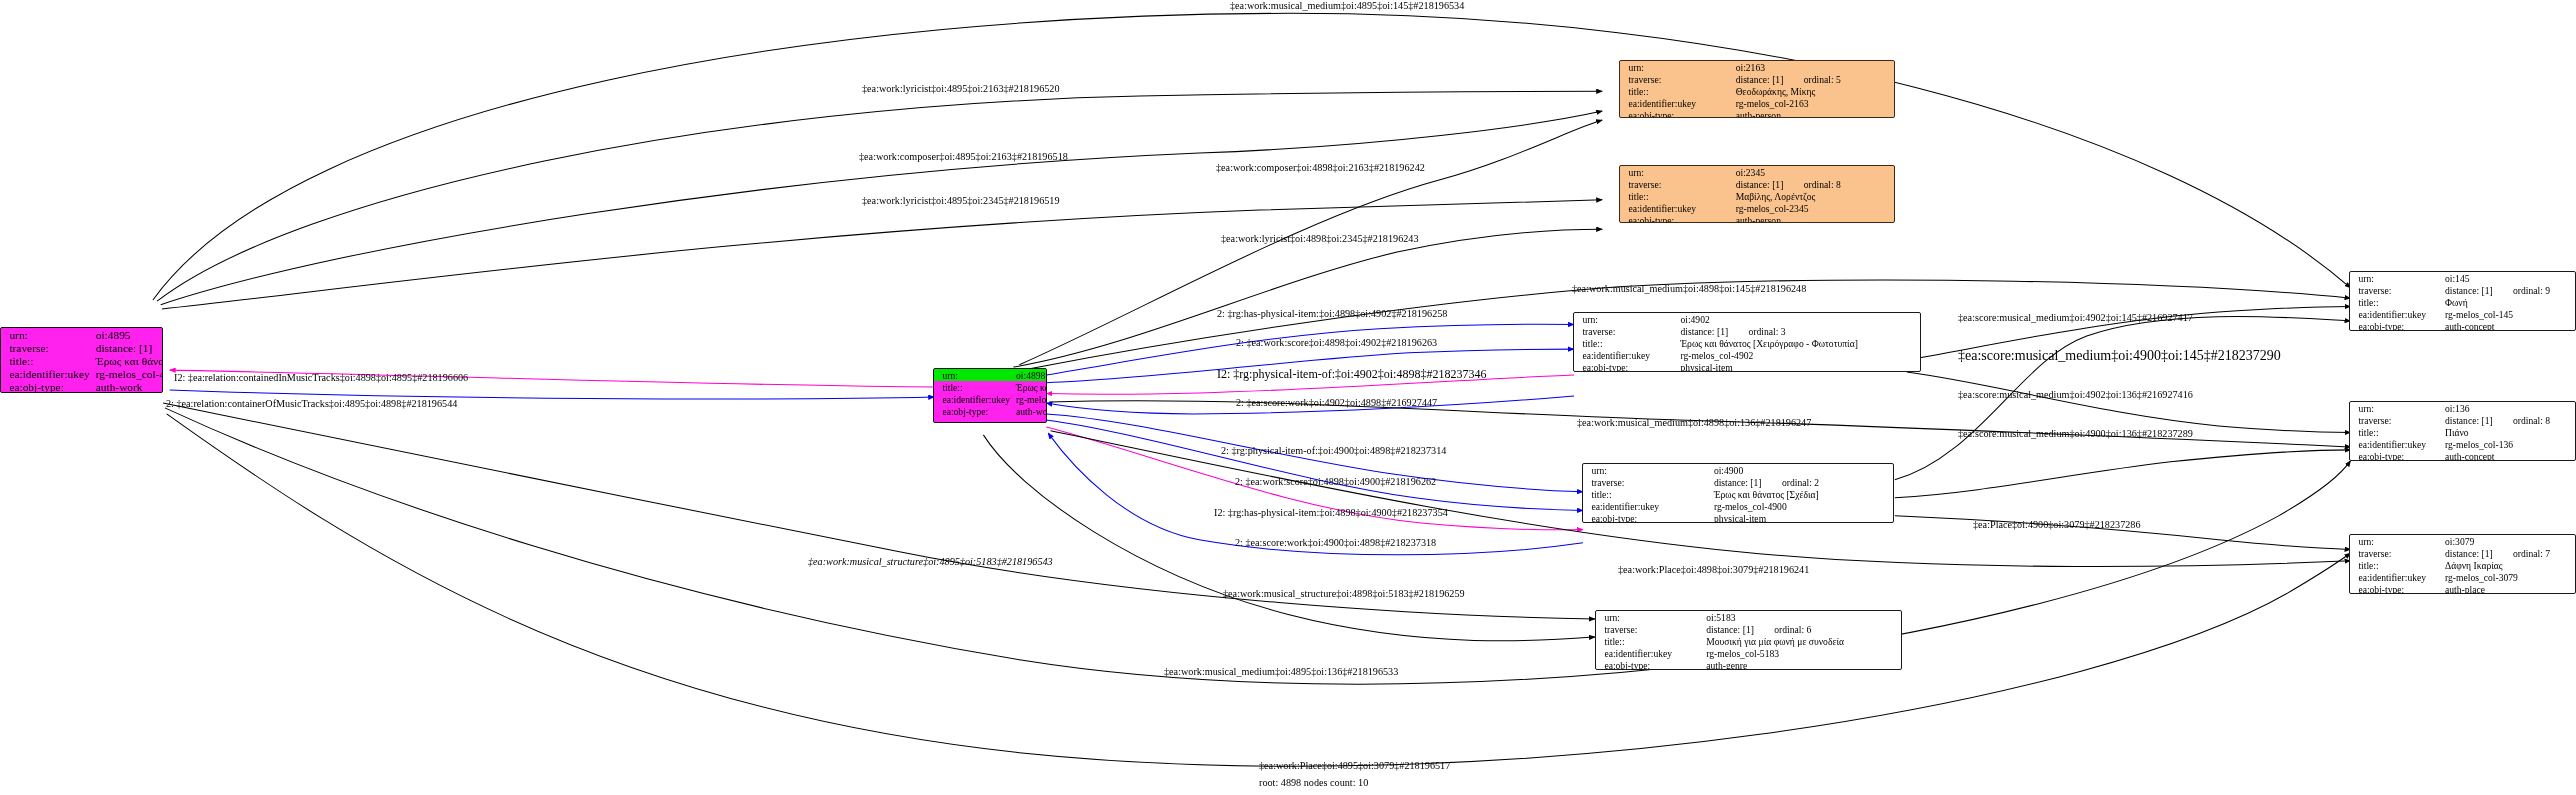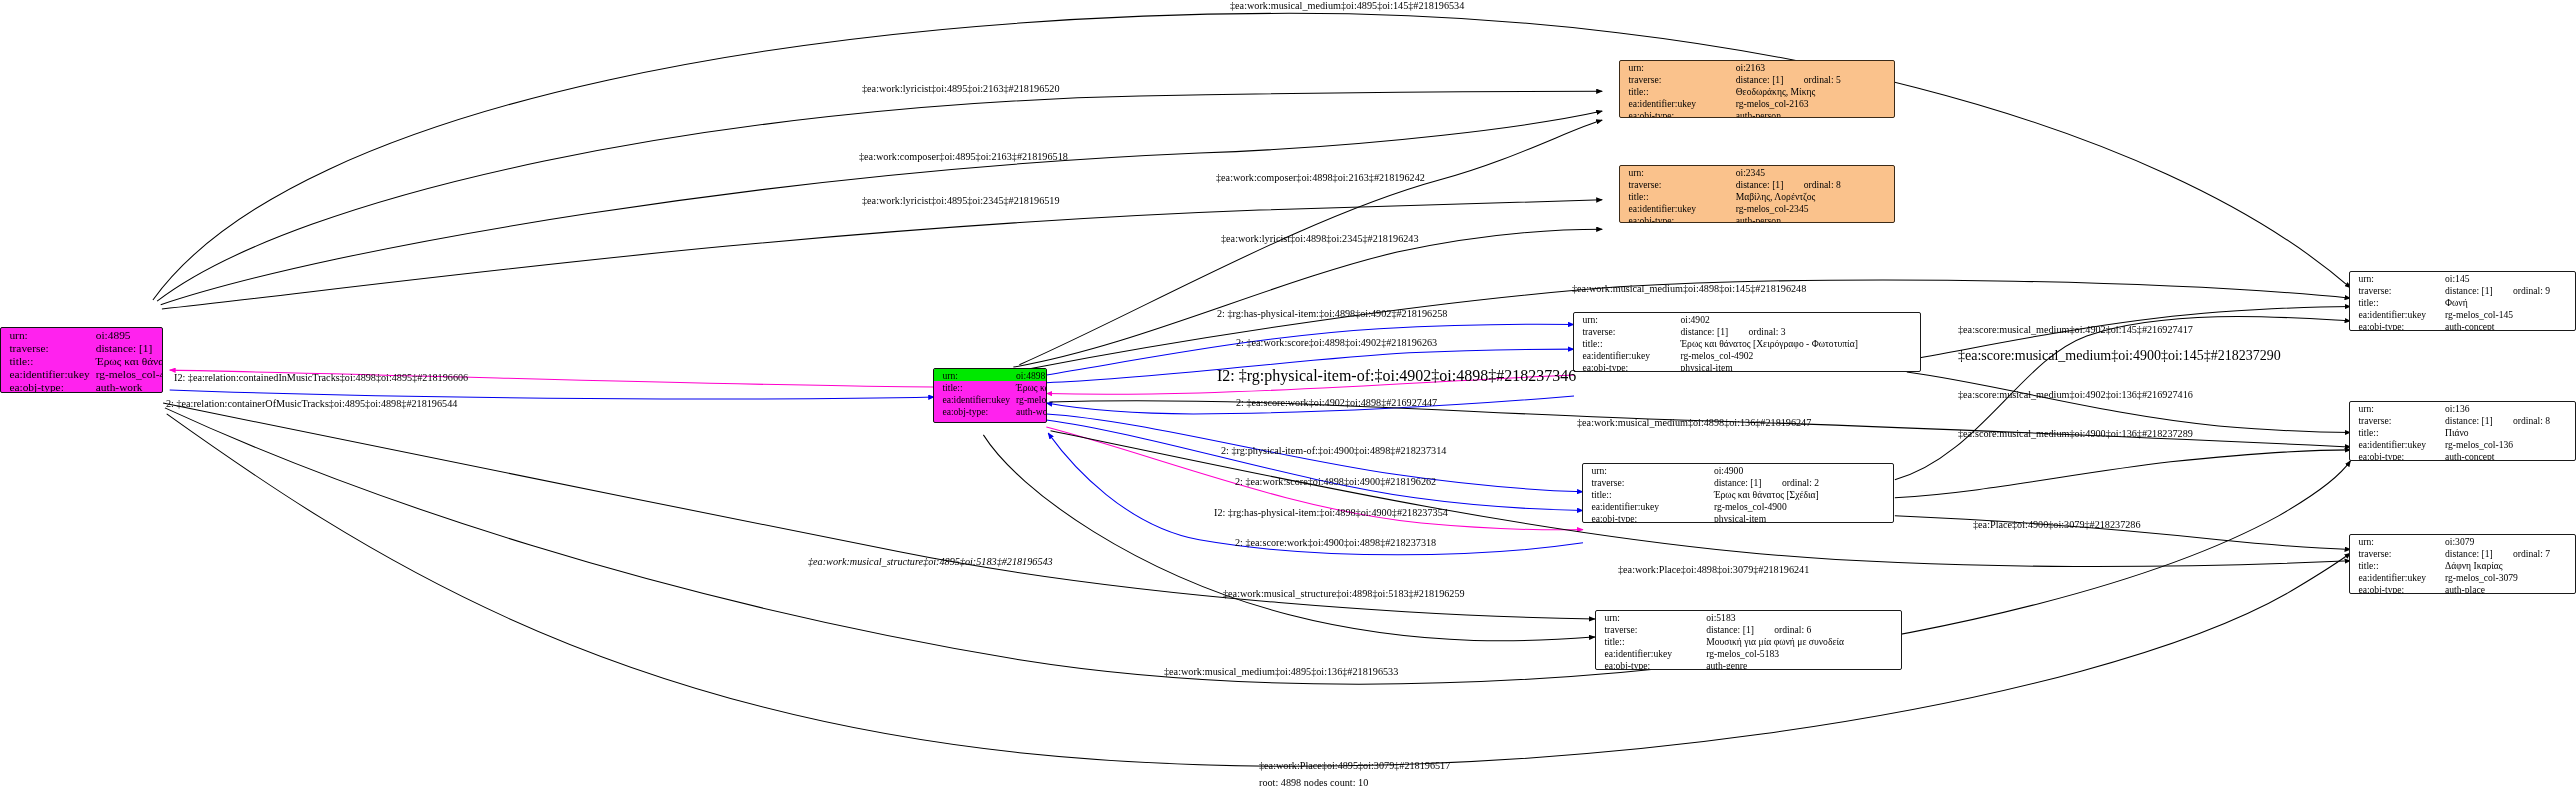--- a/index.html
+++ b/index.html
@@ -345,39 +345,39 @@
       <div class="row">
         <span class="k">ea:obj-type:</span>
         <span class="v">auth-place</span>
       </div>
     </div>
   </div>
 
   <div class="elabel" style="left:1230px;top:0px;font-size:10.2px;">‡ea:work:musical_medium‡oi:4895‡oi:145‡#218196534</div>
   <div class="elabel" style="left:862px;top:83px;font-size:10.2px;">‡ea:work:lyricist‡oi:4895‡oi:2163‡#218196520</div>
   <div class="elabel" style="left:859px;top:151px;font-size:10.2px;">‡ea:work:composer‡oi:4895‡oi:2163‡#218196518</div>
-  <div class="elabel" style="left:1216px;top:172px;font-size:10.2px;">‡ea:work:composer‡oi:4898‡oi:2163‡#218196242</div>
+  <div class="elabel" style="left:1216px;top:162px;font-size:10.2px;">‡ea:work:composer‡oi:4898‡oi:2163‡#218196242</div>
   <div class="elabel" style="left:862px;top:195px;font-size:10.2px;">‡ea:work:lyricist‡oi:4895‡oi:2345‡#218196519</div>
   <div class="elabel" style="left:1221px;top:233px;font-size:10.2px;">‡ea:work:lyricist‡oi:4898‡oi:2345‡#218196243</div>
   <div class="elabel" style="left:1572px;top:283px;font-size:10.2px;">‡ea:work:musical_medium‡oi:4898‡oi:145‡#218196248</div>
 
   <div class="elabel" style="left:1217px;top:308px;font-size:10.2px;">2: ‡rg:has-physical-item:‡oi:4898‡oi:4902‡#218196258</div>
   <div class="elabel" style="left:1236px;top:337px;font-size:10.2px;">2: ‡ea:work:score‡oi:4898‡oi:4902‡#218196263</div>
-  <div class="elabel" style="left:1217px;top:367px;font-size:16px;">I2: ‡rg:physical-item-of:‡oi:4902‡oi:4898‡#218237346</div>
+  <div class="elabel" style="left:1217px;top:367px;font-size:12px;">I2: ‡rg:physical-item-of:‡oi:4902‡oi:4898‡#218237346</div>
   <div class="elabel" style="left:1236px;top:397px;font-size:10.2px;">2: ‡ea:score:work‡oi:4902‡oi:4898‡#216927447</div>
 
   <div class="elabel" style="left:166px;top:372px;font-size:10.2px;margin-left:8px;">I2: ‡ea:relation:containedInMusicTracks‡oi:4898‡oi:4895‡#218196606</div>
   <div class="elabel" style="left:166px;top:398px;font-size:10.2px;">2: ‡ea:relation:containerOfMusicTracks‡oi:4895‡oi:4898‡#218196544</div>
 
   <div class="elabel" style="left:1221px;top:445px;font-size:10.2px;">2: ‡rg:physical-item-of:‡oi:4900‡oi:4898‡#218237314</div>
   <div class="elabel" style="left:1235px;top:476px;font-size:10.2px;">2: ‡ea:work:score‡oi:4898‡oi:4900‡#218196262</div>
   <div class="elabel" style="left:1214px;top:507px;font-size:10.2px;">I2: ‡rg:has-physical-item:‡oi:4898‡oi:4900‡#218237354</div>
   <div class="elabel" style="left:1235px;top:537px;font-size:10.2px;">2: ‡ea:score:work‡oi:4900‡oi:4898‡#218237318</div>
 
-  <div class="elabel" style="left:1958px;top:312px;font-size:10.2px;margin-top:12px;">‡ea:score:musical_medium‡oi:4902‡oi:145‡#216927417</div>
+  <div class="elabel" style="left:1958px;top:312px;font-size:10.2px;">‡ea:score:musical_medium‡oi:4902‡oi:145‡#216927417</div>
   <div class="elabel" style="left:1958px;top:348px;font-size:14px;">‡ea:score:musical_medium‡oi:4900‡oi:145‡#218237290</div>
   <div class="elabel" style="left:1958px;top:389px;font-size:10.2px;font-family:Liberation Serif, serif;">‡ea:score:musical_medium‡oi:4902‡oi:136‡#216927416</div>
   <div class="elabel" style="left:1577px;top:417px;font-size:10.2px;">‡ea:work:musical_medium‡oi:4898‡oi:136‡#218196247</div>
   <div class="elabel" style="left:1958px;top:428px;font-size:10.2px;">‡ea:score:musical_medium‡oi:4900‡oi:136‡#218237289</div>
   <div class="elabel" style="left:1973px;top:519px;font-size:10.2px;">‡ea:Place‡oi:4900‡oi:3079‡#218237286</div>
   <div class="elabel" style="left:1618px;top:564px;font-size:10.2px;">‡ea:work:Place‡oi:4898‡oi:3079‡#218196241</div>
 
   <div class="elabel" style="left:808px;top:556px;font-size:10.2px;font-style:italic;">‡ea:work:musical_structure‡oi:4895‡oi:5183‡#218196543</div>
   <div class="elabel" style="left:1223px;top:588px;font-size:10.2px;">‡ea:work:musical_structure‡oi:4898‡oi:5183‡#218196259</div>
   <div class="elabel" style="left:1164px;top:666px;font-size:10.2px;">‡ea:work:musical_medium‡oi:4895‡oi:136‡#218196533</div>

